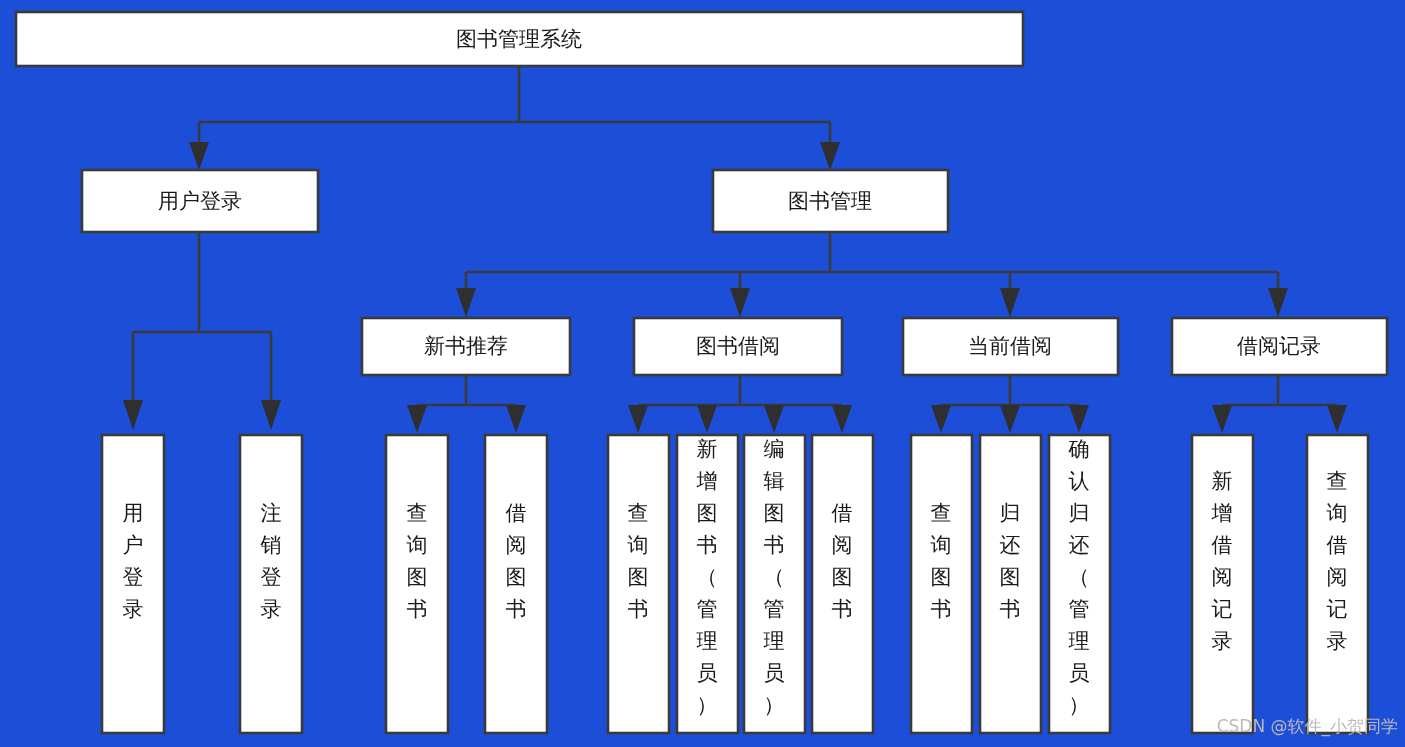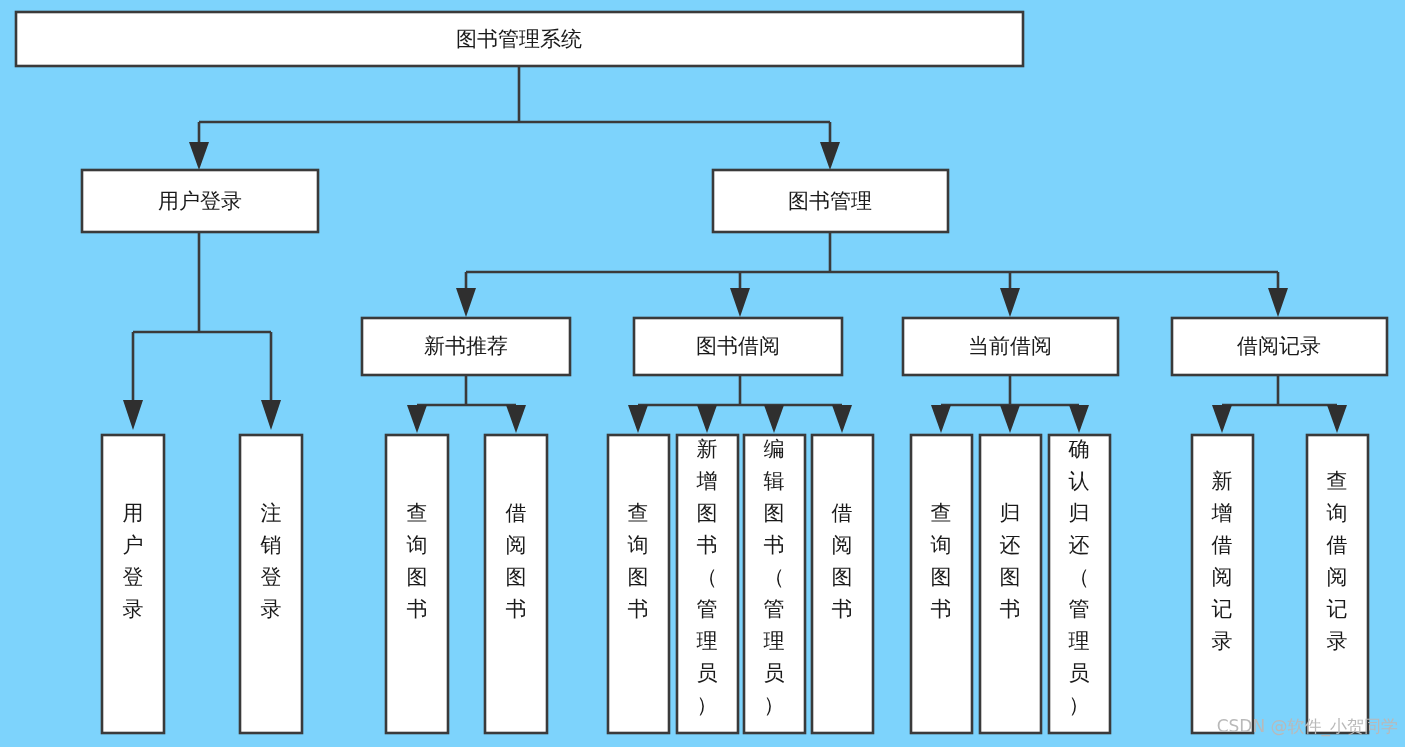--- a/index.html
+++ b/index.html
@@ -8,21 +8,21 @@
     padding: 0;
     background: #ffffff;
   }
   body {
     font-family: "DejaVu Sans", "Liberation Sans", sans-serif;
   }
   #diagram-root {
     position: relative;
     width: 1405px;
     height: 747px;
-    background: #7dd3fc;
+    background: #1d4ed8;
     overflow: hidden;
   }
   svg.diagram-canvas {
     position: absolute;
     left: 0;
     top: 0;
     width: 1405px;
     height: 747px;
     display: block;
   }

